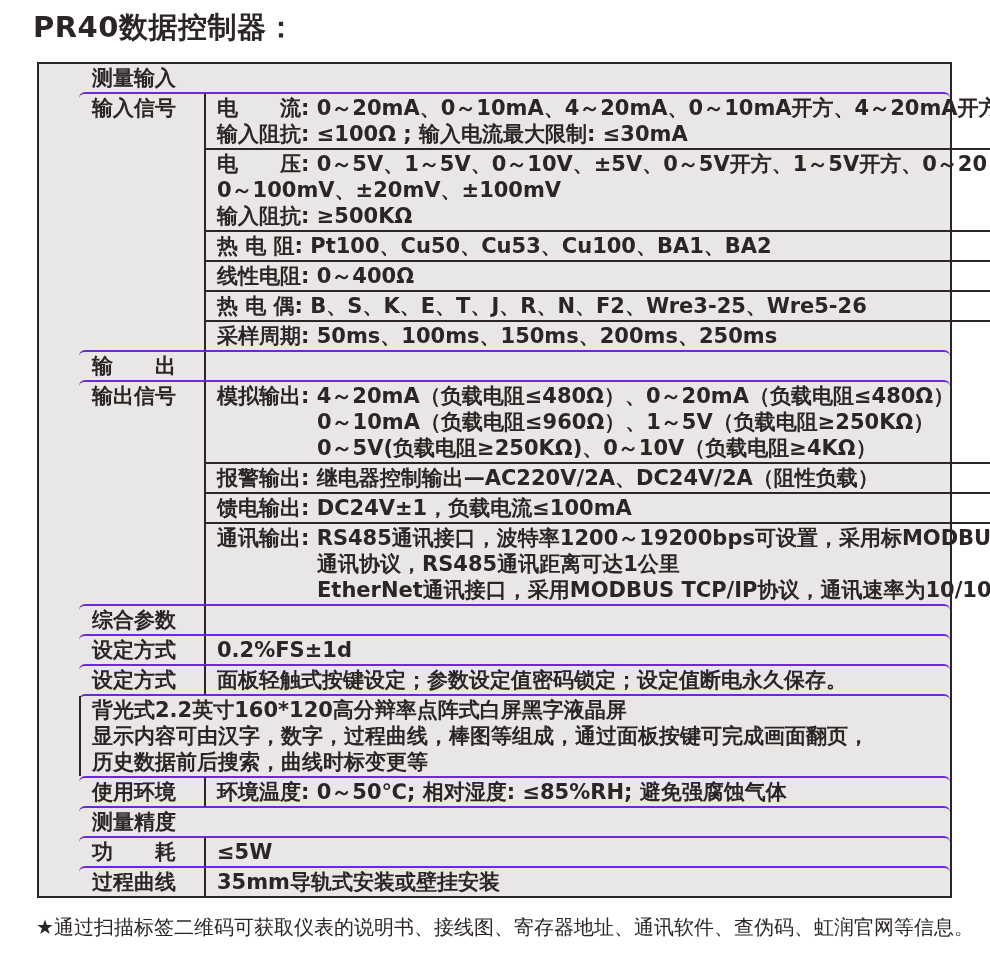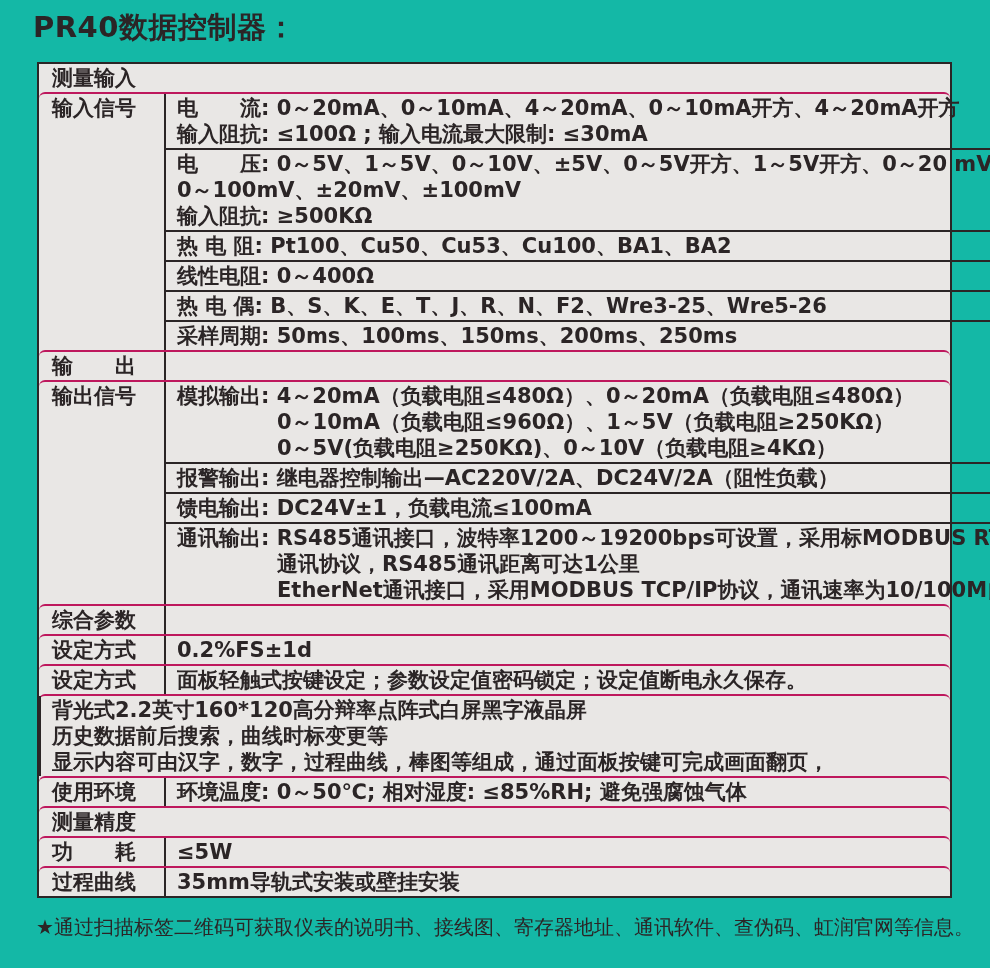--- a/index.html
+++ b/index.html
@@ -6,47 +6,48 @@
     margin: 0;
     padding: 0;
     background: #e9e7e5;
     font-family: "DejaVu Sans", "Liberation Sans", sans-serif;
     color: #2b2526;
   }
   .page {
     position: relative;
     width: 990px;
     height: 968px;
-    background: #14b8a6;
+    background: #ffffff;
     overflow: hidden;
   }
   .title {
     position: absolute;
     left: 33px;
     top: 8px;
     font-size: 29px;
     font-weight: bold;
     letter-spacing: 0.5px;
     white-space: nowrap;
   }
   .spec-table {
     position: absolute;
     left: 37px;
     top: 62px;
     width: 915px;
     border: 2px solid #2b2526;
     box-sizing: border-box;
     background: #e9e7e5;
+    padding-left: 40px;
   }
   .row {
     display: flex;
     align-items: stretch;
   }
   .row + .row {
-    border-top: 2px solid #be185d;
+    border-top: 2px solid #6d28d9;
     border-radius: 6px;
   }
   .row-label {
     flex: 0 0 125px;
     width: 125px;
     box-sizing: border-box;
     padding: 1px 0 1px 13px;
     font-size: 21px;
     font-weight: bold;
     line-height: 26px;
@@ -170,22 +171,22 @@
         <div class="row-content">
           <div class="sub-cell">
             <div class="spec-line">面板轻触式按键设定；参数设定值密码锁定；设定值断电永久保存。</div>
           </div>
         </div>
       </div>
       <div class="row">
         <div class="row-content">
           <div class="sub-cell">
             <div class="spec-line">背光式2.2英寸160*120高分辩率点阵式白屏黑字液晶屏</div>
+            <div class="spec-line">显示内容可由汉字，数字，过程曲线，棒图等组成，通过面板按键可完成画面翻页，</div>
             <div class="spec-line">历史数据前后搜索，曲线时标变更等</div>
-            <div class="spec-line">显示内容可由汉字，数字，过程曲线，棒图等组成，通过面板按键可完成画面翻页，</div>
           </div>
         </div>
       </div>
       <div class="row">
         <div class="row-label">使用环境</div>
         <div class="row-content">
           <div class="sub-cell">
             <div class="spec-line">环境温度: 0～50℃; 相对湿度: ≤85%RH;  避免强腐蚀气体</div>
           </div>
         </div>

